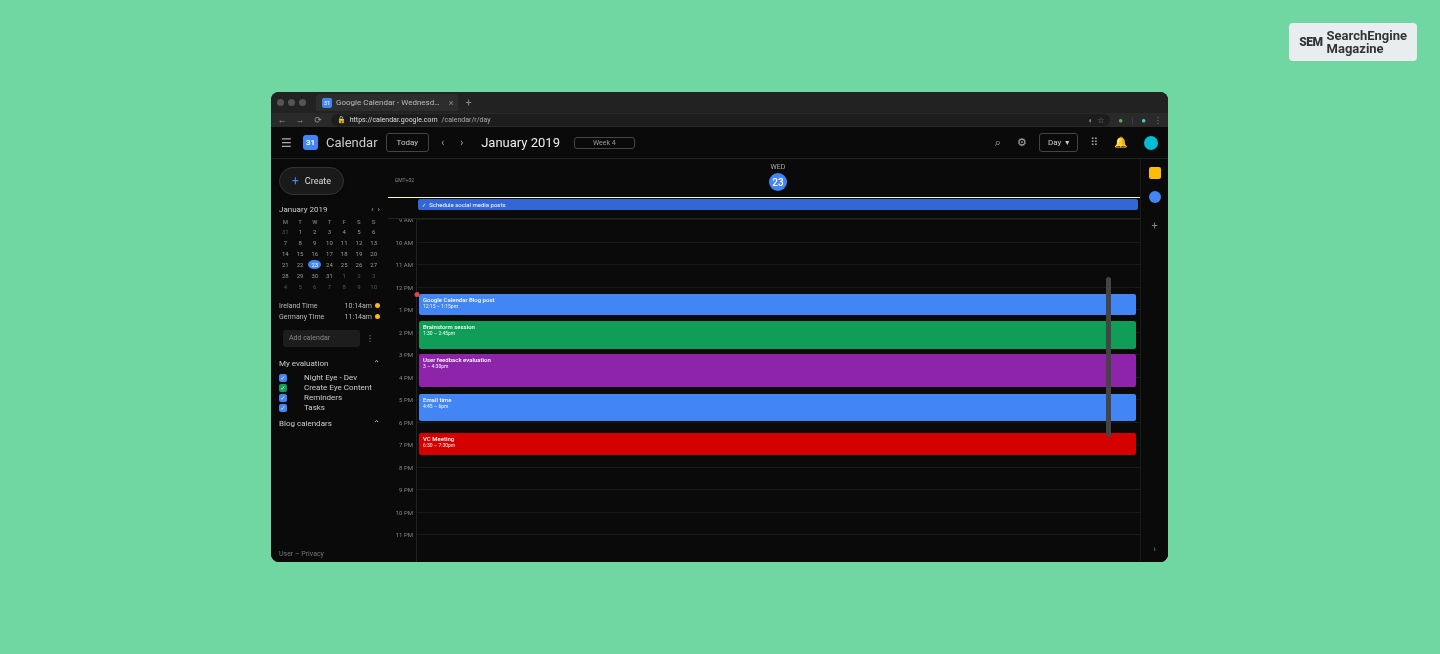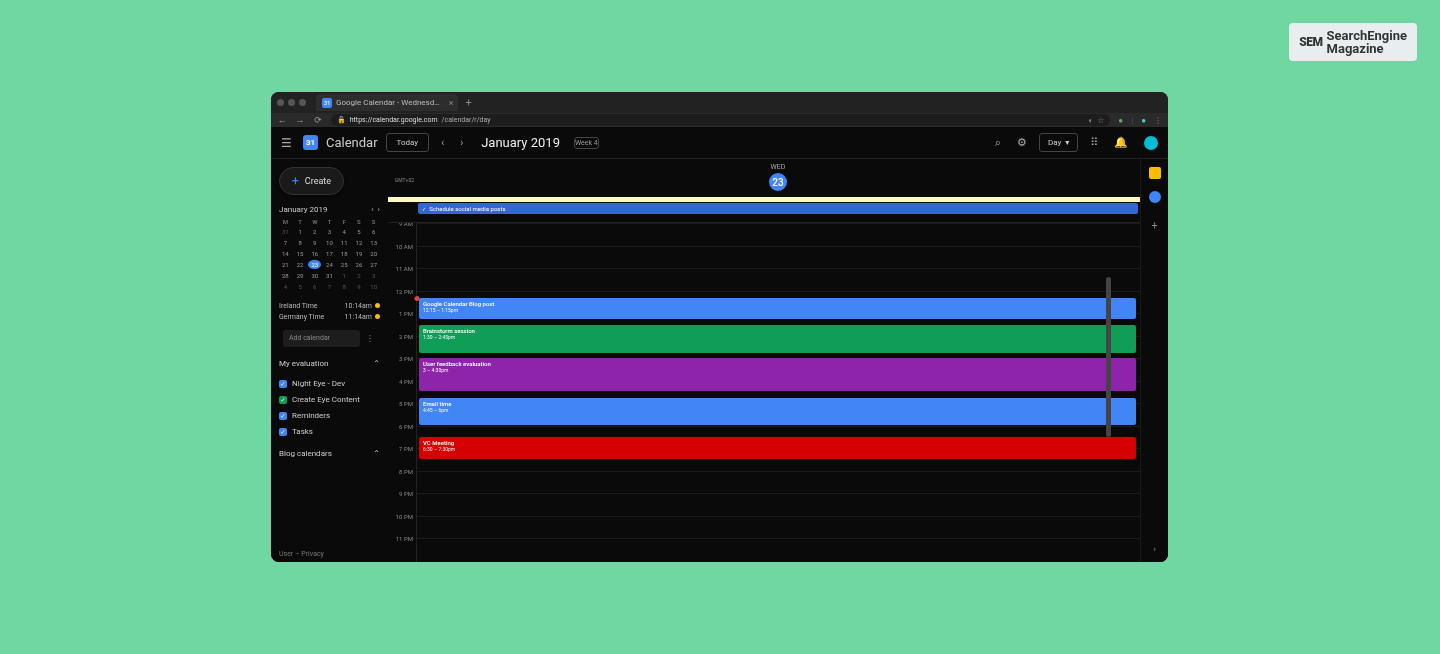--- a/index.html
+++ b/index.html
@@ -28,21 +28,21 @@
 .url-ico { color: #888; font-size: 8px; }
 
 
 .app-header { height: 32px; background: #0a0a0a; display: flex; align-items: center; padding: 0 10px; gap: 8px; border-bottom: 1px solid #222; }
 .burger { color: #aaa; font-size: 12px; width:14px;}
 .logo { width: 15px; height: 15px; background: #4285f4; border-radius: 3px; color: white; font-size: 8px; display: flex; align-items: center; justify-content: center; font-weight:bold;}
 .app-name { color: #ccc; font-size: 13px; font-weight: 400; }
 .today-btn { border: 1px solid #444; border-radius: 3px; padding: 4px 10px; font-size: 8px; color: #ccc; }
 .hdr-arrow { color: #aaa; font-size: 10px; padding: 0 4px; }
 .month-year { color: #eee; font-size: 13px; margin-left: 6px; }
-.week-badge { border: 1px solid #444; border-radius: 3px; padding: 1px 0; font-size: 7px; color: #999; margin-left: 6px;}
+.week-badge { border: 1px solid #444; border-radius: 3px; padding: 1px 18px; font-size: 7px; color: #999; margin-left: 6px;}
 .hdr-spacer { flex: 1; }
 .hdr-ico { color: #aaa; font-size: 11px; margin: 0 4px; }
 .view-sel { border: 1px solid #444; border-radius: 3px; padding: 4px 8px; font-size: 8px; color: #ccc; display: flex; align-items: center; gap:4px;}
 .avatar { width: 14px; height: 14px; border-radius: 50%; background: #00bcd4; margin-left:4px;}
 
 
 .app-body { flex: 1; display: flex; overflow: hidden; background: #0a0a0a;}
 
 
 .sidebar { width: 117px; display: flex; flex-direction: column; padding: 8px 8px 4px 8px; font-size: 8px; color: #bbb; }
@@ -55,27 +55,27 @@
 .mini-grid .dow { color: #777; font-weight: 500;}
 .mini-grid .num { padding: 1px 0;}
 .mini-grid .today { background: #4285f4; color: white; border-radius: 50%; }
 .mini-grid .dim { color: #555; }
 .tz-row { display: flex; justify-content: space-between; font-size: 7px; color: #bbb; margin: 3px 0;}
 .tz-row .sun { width:5px;height:5px;background:#fbbc04;border-radius:50%;display:inline-block;margin-left:3px;}
 .add-cal-row { display:flex; gap:4px; margin:6px 4px;}
 .add-cal { flex:1; background: #1d1d1d; border-radius: 3px; padding: 4px 6px; font-size: 7px; color: #888;}
 .add-cal-dots { color:#aaa; padding:4px 2px;}
 .cal-sec { display: flex; justify-content: space-between; font-size: 8px; color: #ccc; margin: 6px 0 4px;}
-.cal-item { display: flex; align-items: center; gap: 5px; font-size: 8px; color: #ccc; margin: 7px 0;}
+.cal-item { display: flex; align-items: center; gap: 17px; font-size: 8px; color: #ccc; margin: 1px 0;}
 .chk { width: 8px; height: 8px; border-radius: 2px; display:flex;align-items:center;justify-content:center;color:white;font-size:6px;}
 .terms { margin-top: auto; font-size: 7px; color: #777;}
 
 
 .main { flex: 1; display: flex; flex-direction: column; position:relative;}
-.day-hdr { display: flex; border-bottom: 5px solid #fef9c3;}
+.day-hdr { display: flex; border-bottom: 1px solid #fef9c3;}
 .gmt-cell { width: 28px; font-size: 5px; color: #888; padding: 18px 2px 2px; text-align: right;}
 .day-col-hdr { flex:1; padding: 4px 0 6px 0; text-align:center;}
 .dow-label { font-size: 7px; color: #aaa;}
 .date-circ { width:18px;height:18px;background:#4285f4;border-radius:50%;color:white;font-size:10px;display:flex;align-items:center;justify-content:center;margin:2px auto 0;font-weight:500;}
 .allday-row { display:flex; border-bottom:1px solid #222;}
 .allday-cell { flex:1; padding:1px 2px 1px 2px;}
 .allday-evt { background:#3367d6; color:white; font-size:6px; padding:2px 4px; border-radius:2px; display:flex;align-items:center;gap:3px;}
 .check-ico{font-size:5px;}
 
 .time-grid { flex:1; overflow:hidden; display:flex;}

